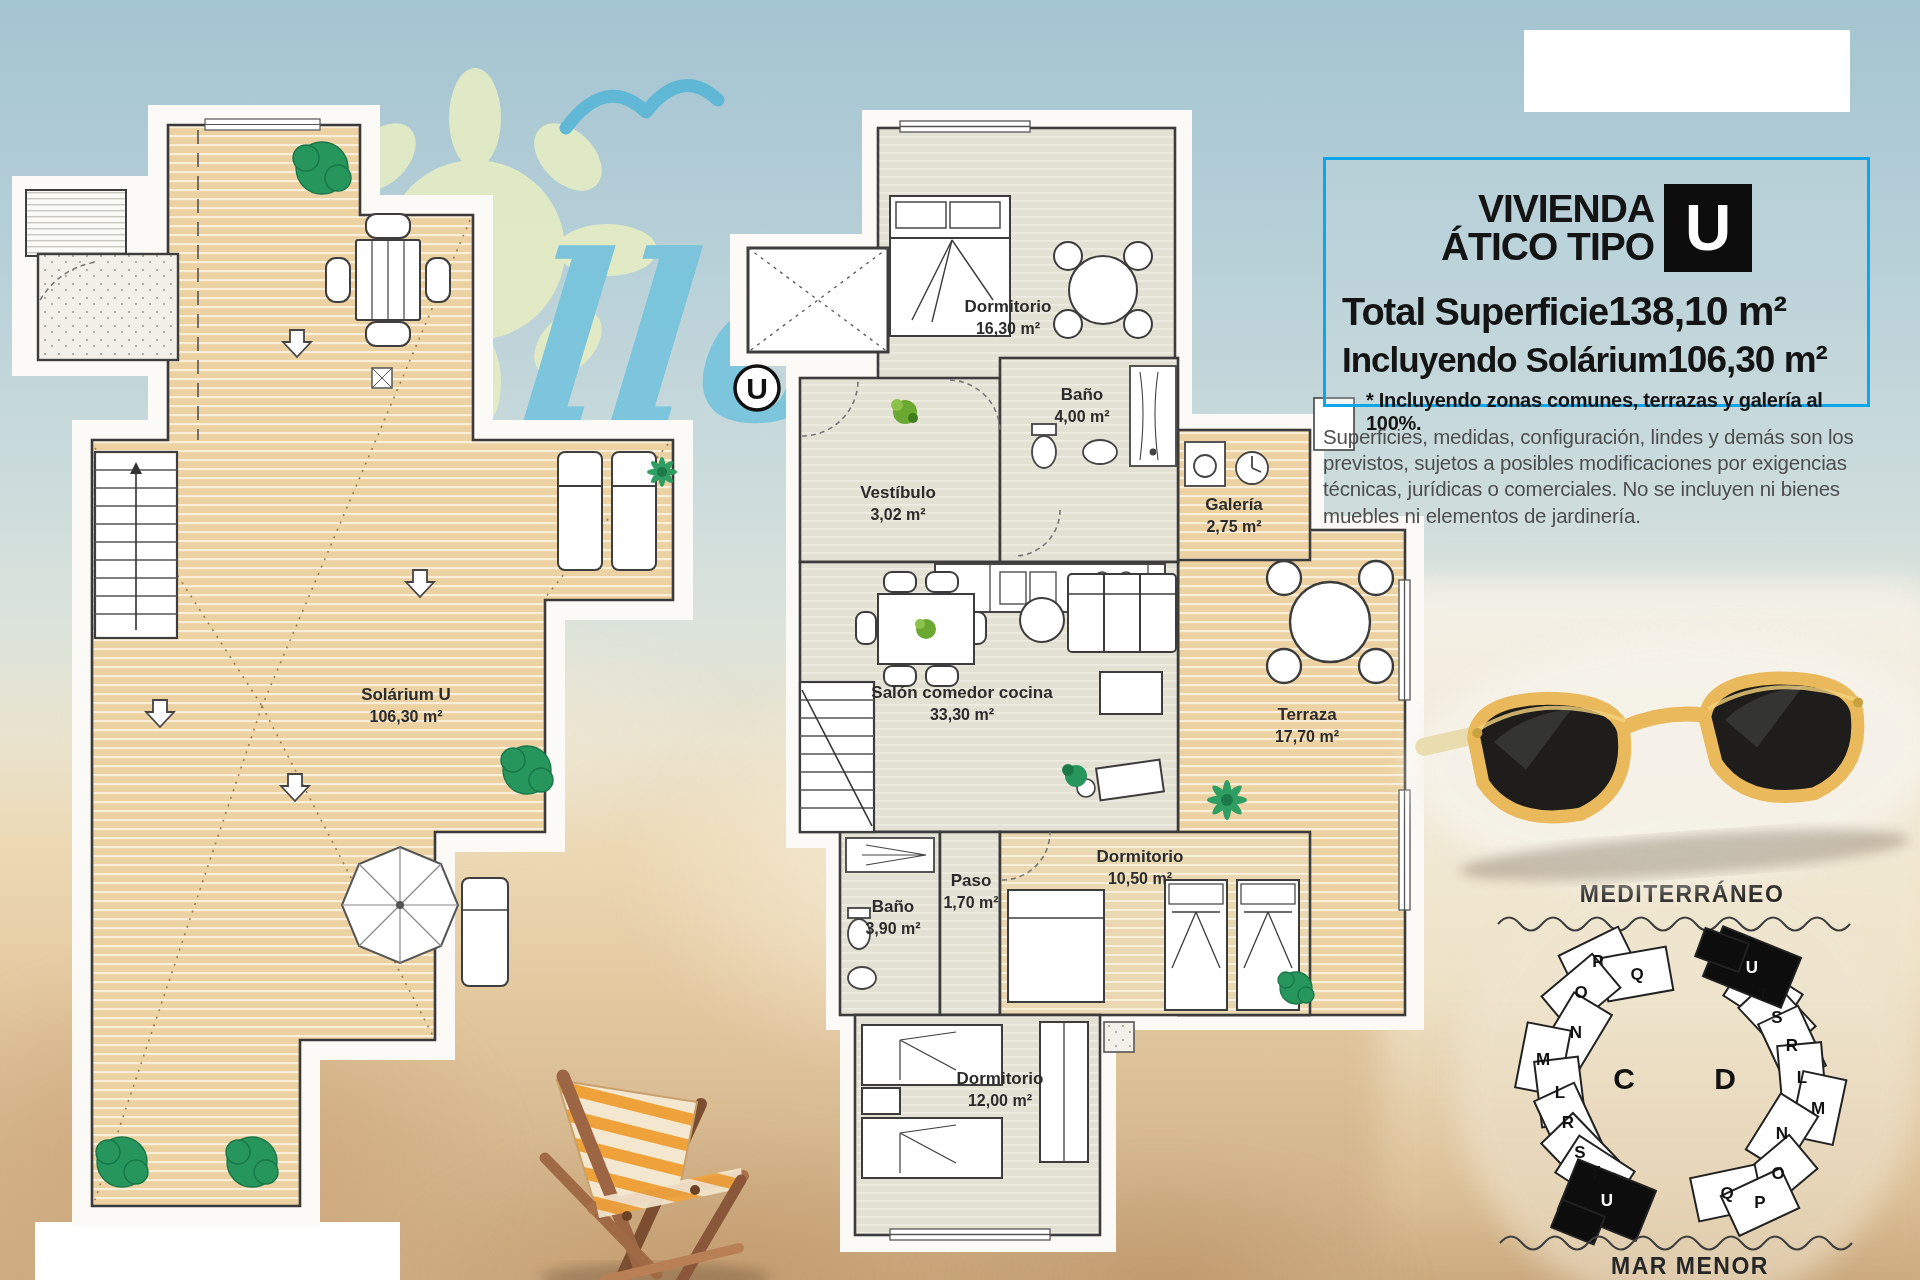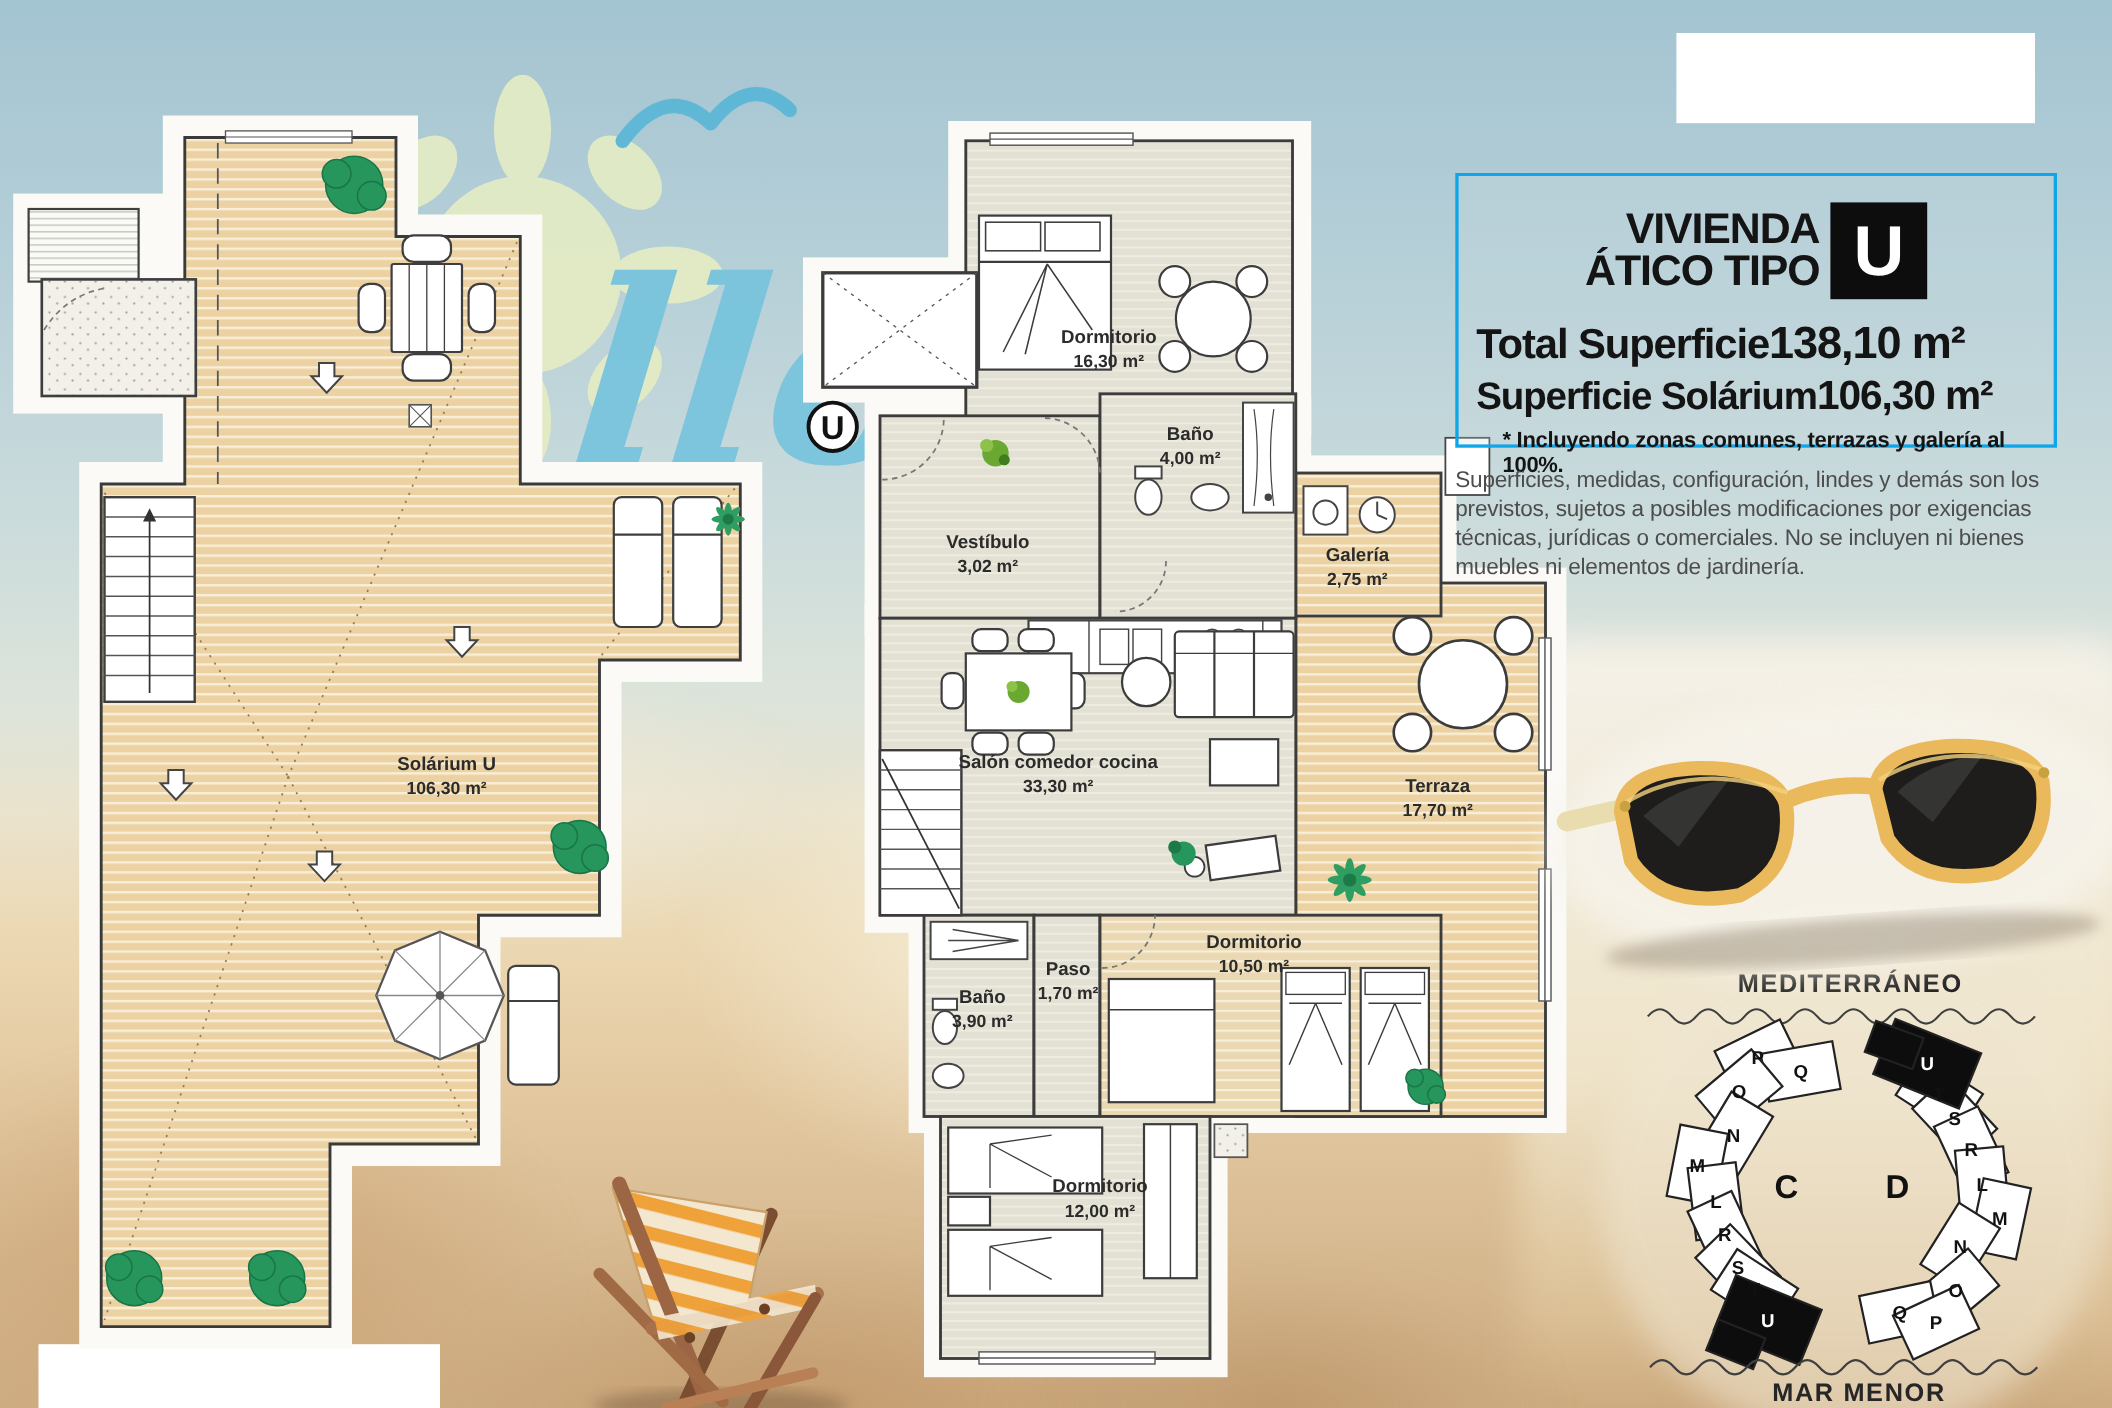--- a/index.html
+++ b/index.html
@@ -573,20 +573,20 @@
         <div>VIVIENDA</div>
         <div>ÁTICO TIPO</div>
       </div>
       <div class="ubox">U</div>
     </div>
     <div class="srow first">
       <span class="slabel">Total Superficie</span>
       <span class="sval">138,10 m²</span>
     </div>
     <div class="srow">
-      <span class="slabel sm">Superficie Solárium</span>
+      <span class="slabel sm">Incluyendo Solárium</span>
       <span class="sval sm">106,30 m²</span>
     </div>
     <div class="footnote">* Incluyendo zonas comunes, terrazas y galería al 100%.</div>
   </div>
 
   <div class="disclaimer">Superficies, medidas, configuración, lindes y demás son los previstos, sujetos a posibles modificaciones por exigencias técnicas, jurídicas o comerciales. No se incluyen ni bienes muebles ni elementos de jardinería.</div>
 </div>
 
 </body></html>

